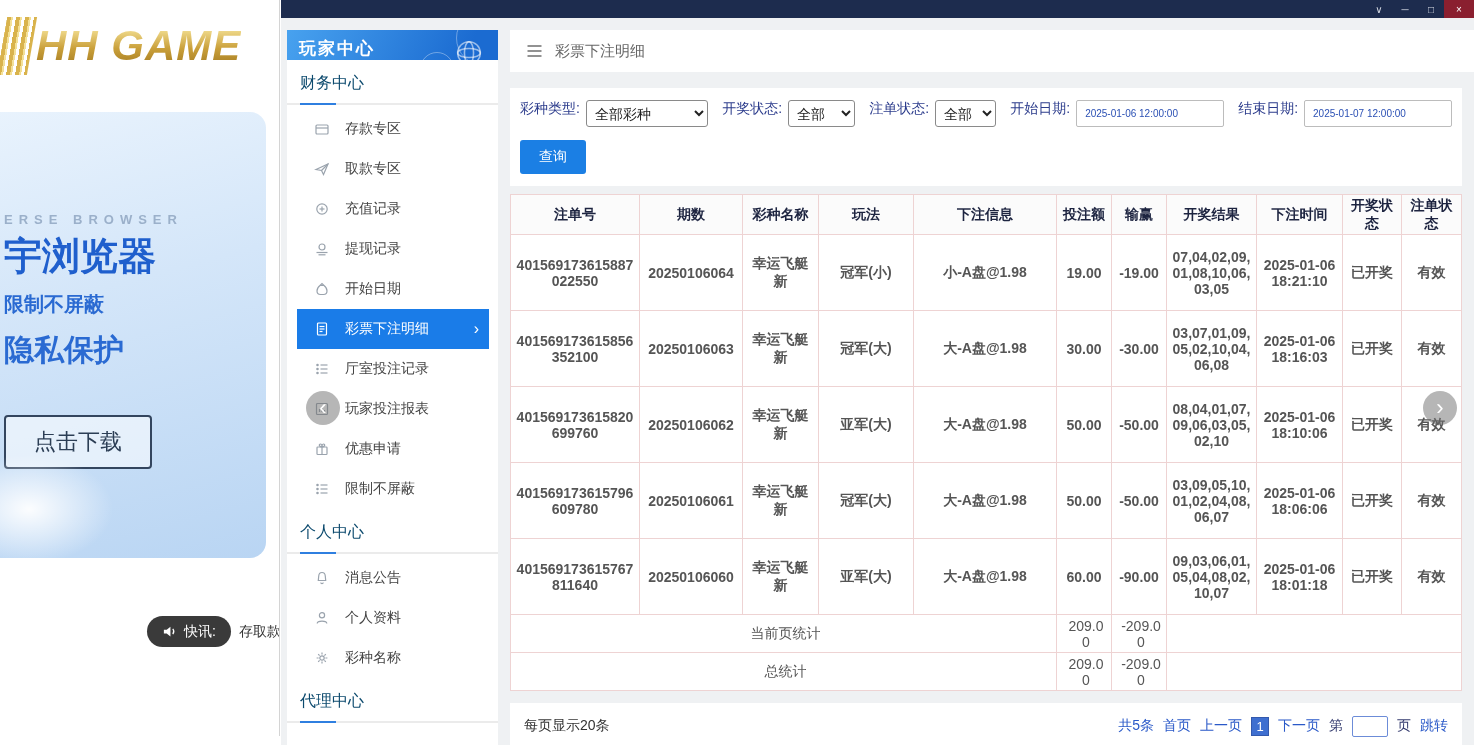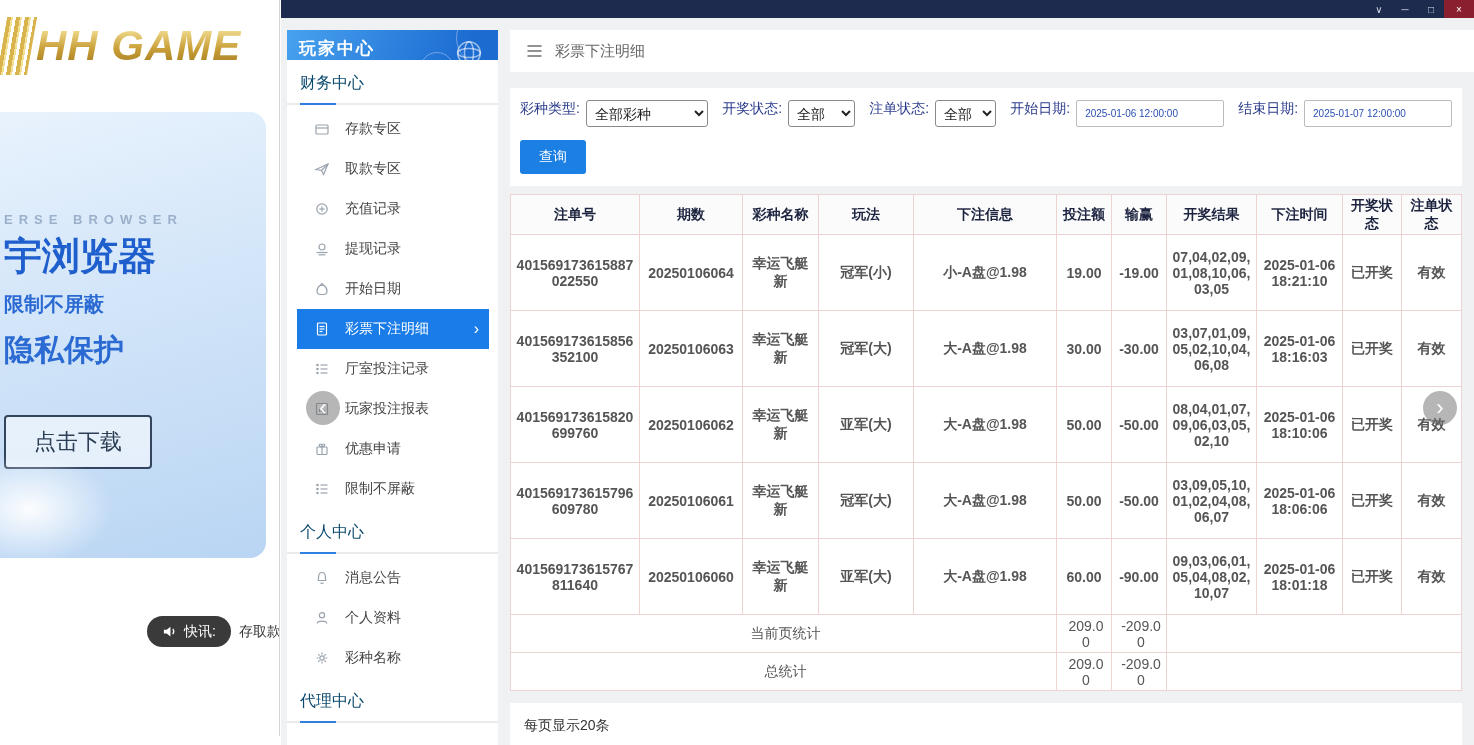--- a/index.html
+++ b/index.html
@@ -467,20 +467,31 @@
           <td>209.00</td>
           <td>-209.00</td>
           <td colspan="4"></td>
         </tr>
       </tbody>
     </table>
   </div>
 
   <div class="card pager-card">
     <span>每页显示20条</span>
+    <div class="pg-right">
+      <span class="pg-total">共5条</span>
+      <a class="pg-link">首页</a>
+      <a class="pg-link">上一页</a>
+      <span class="pg-cur">1</span>
+      <a class="pg-link">下一页</a>
+      <span class="pg-word">第</span>
+      <input class="pg-input" type="text" style="">
+      <span class="pg-word">页</span>
+      <a class="pg-link">跳转</a>
+    </div>
   </div>
 
 </div>
 
 <div class="car-arrow car-prev">
   <span>‹</span>
 </div>
 <div class="car-arrow car-next">
   <span>›</span>
 </div>

